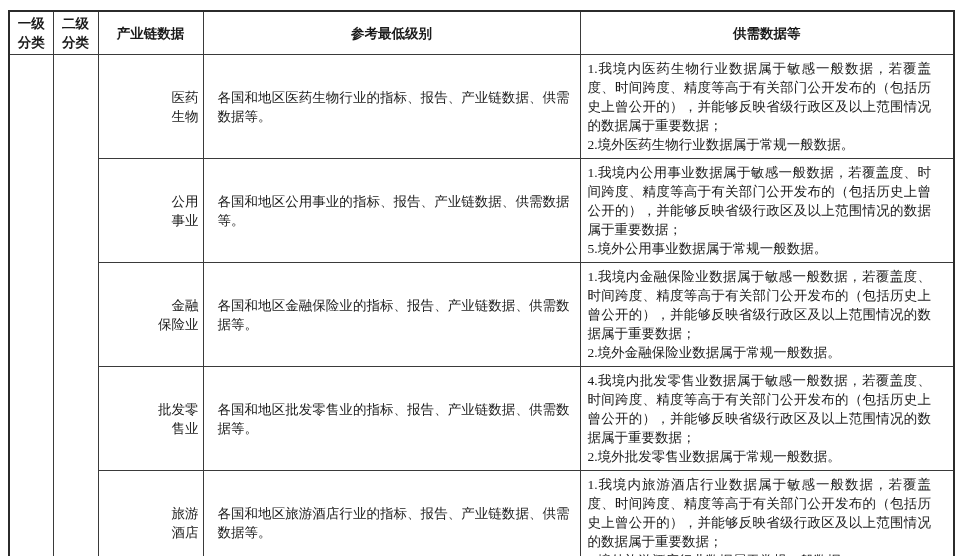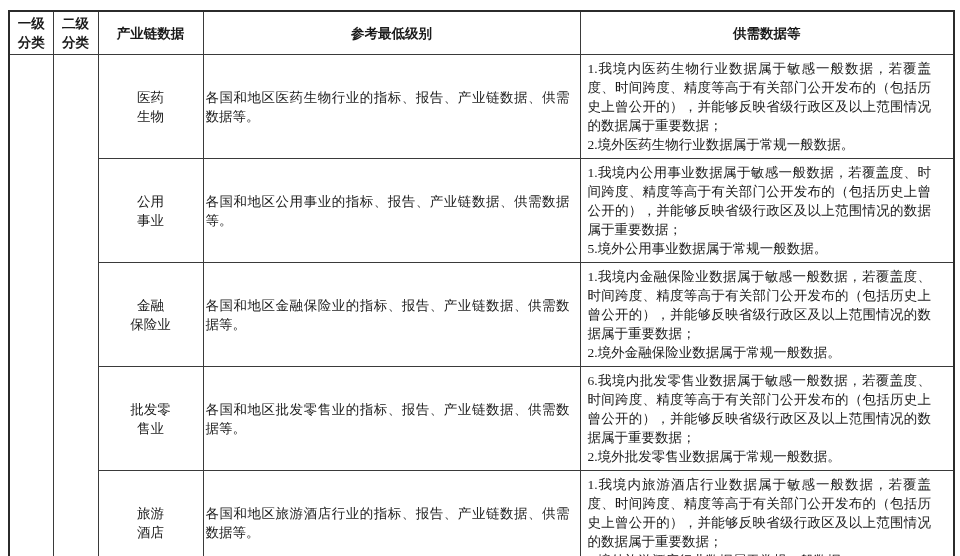--- a/index.html
+++ b/index.html
@@ -28,27 +28,27 @@
     vertical-align: middle;
     overflow: hidden;
   }
   th.hdr {
     font-weight: bold;
     text-align: center;
     white-space: pre-line;
     padding: 2px 2px;
   }
   td.lvl3 {
-    text-align: center;
+    text-align: right;
     white-space: pre-line;
     padding: 2px 4px;
   }
   td.desc {
     text-align: justify;
-    padding: 4px 10px 4px 2px;
+    padding: 4px 10px 4px 14px;
     vertical-align: middle;
   }
   td.minlvl {
     text-align: justify;
     padding: 4px 22px 4px 7px;
     vertical-align: top;
     white-space: pre-line;
   }
   td.empty-span { padding: 0; }
   tr.hrow   { height: 38px; }
@@ -102,21 +102,21 @@
         <td class="lvl3">金融
 保险业</td>
         <td class="desc">各国和地区金融保险业的指标、报告、产业链数据、供需数据等。</td>
         <td class="minlvl">1.我境内金融保险业数据属于敏感一般数据，若覆盖度、时间跨度、精度等高于有关部门公开发布的（包括历史上曾公开的），并能够反映省级行政区及以上范围情况的数据属于重要数据；
 2.境外金融保险业数据属于常规一般数据。</td>
       </tr>
       <tr class="row-3">
         <td class="lvl3">批发零
 售业</td>
         <td class="desc">各国和地区批发零售业的指标、报告、产业链数据、供需数据等。</td>
-        <td class="minlvl">6.我境内批发零售业数据属于敏感一般数据，若覆盖度、时间跨度、精度等高于有关部门公开发布的（包括历史上曾公开的），并能够反映省级行政区及以上范围情况的数据属于重要数据；
+        <td class="minlvl">4.我境内批发零售业数据属于敏感一般数据，若覆盖度、时间跨度、精度等高于有关部门公开发布的（包括历史上曾公开的），并能够反映省级行政区及以上范围情况的数据属于重要数据；
 2.境外批发零售业数据属于常规一般数据。</td>
       </tr>
       <tr class="row-4">
         <td class="lvl3">旅游
 酒店</td>
         <td class="desc">各国和地区旅游酒店行业的指标、报告、产业链数据、供需数据等。</td>
         <td class="minlvl">1.我境内旅游酒店行业数据属于敏感一般数据，若覆盖度、时间跨度、精度等高于有关部门公开发布的（包括历史上曾公开的），并能够反映省级行政区及以上范围情况的数据属于重要数据；
 2.境外旅游酒店行业数据属于常规一般数据。</td>
       </tr>
     </tbody>

